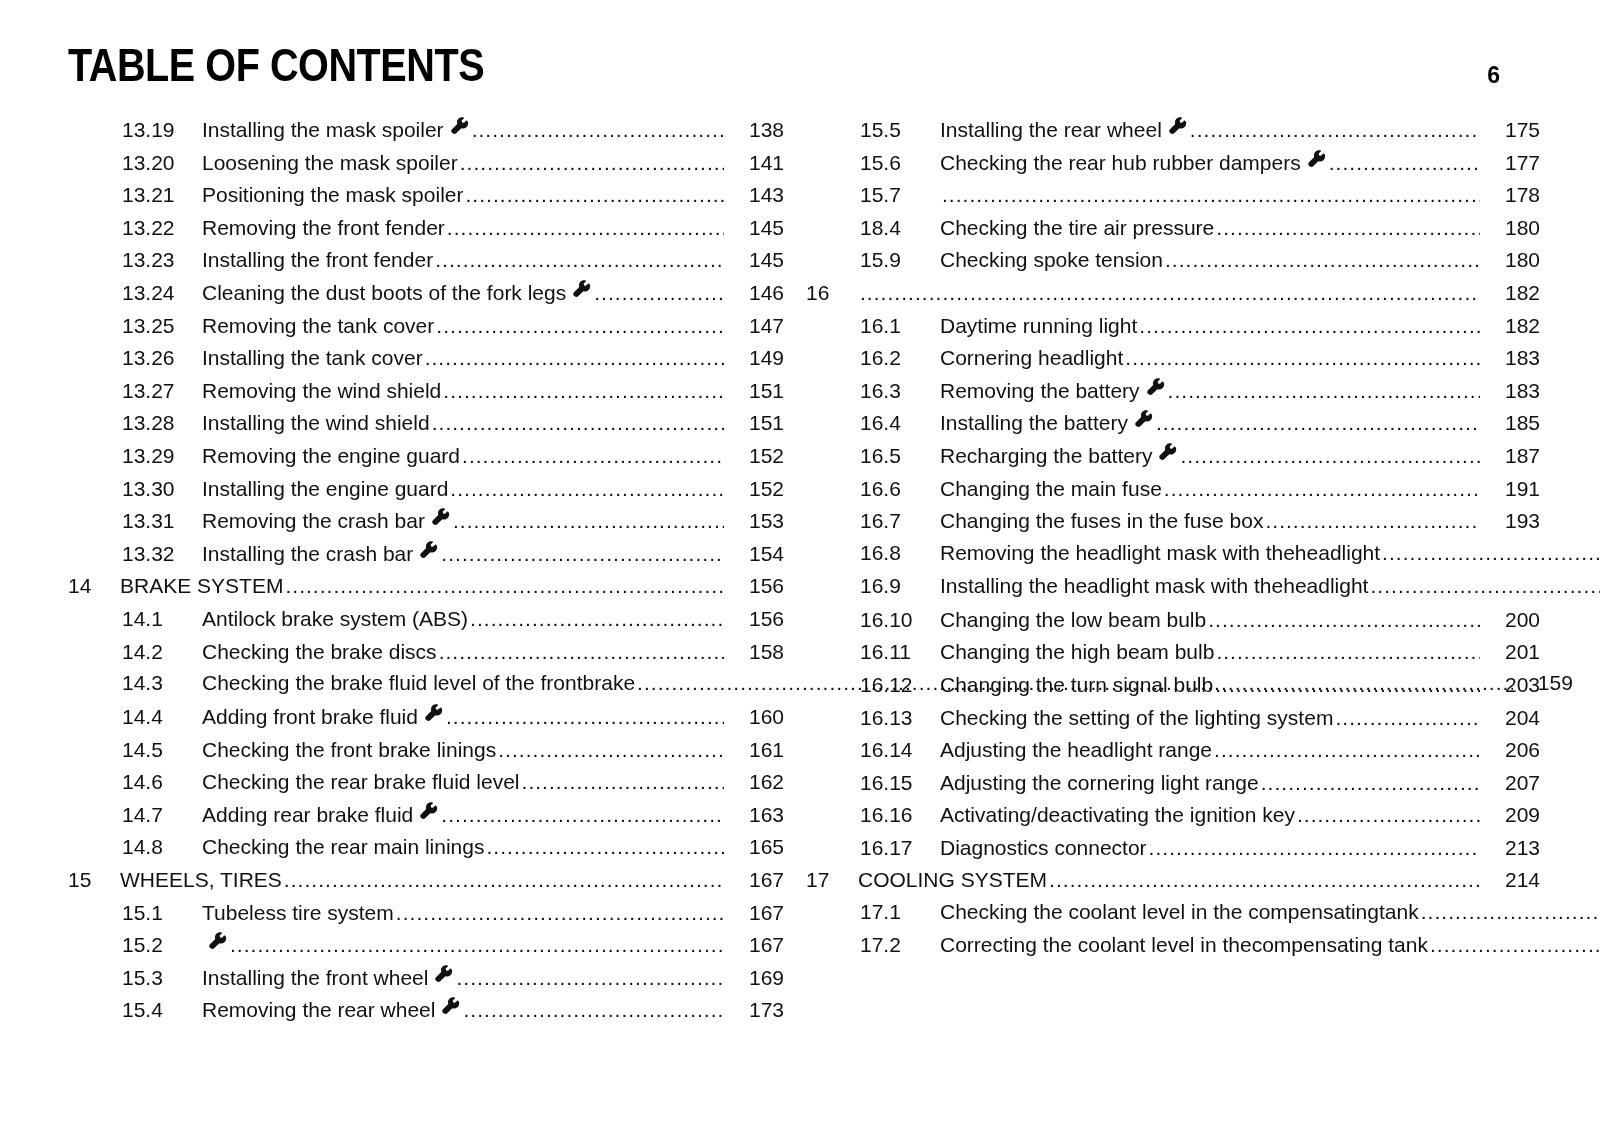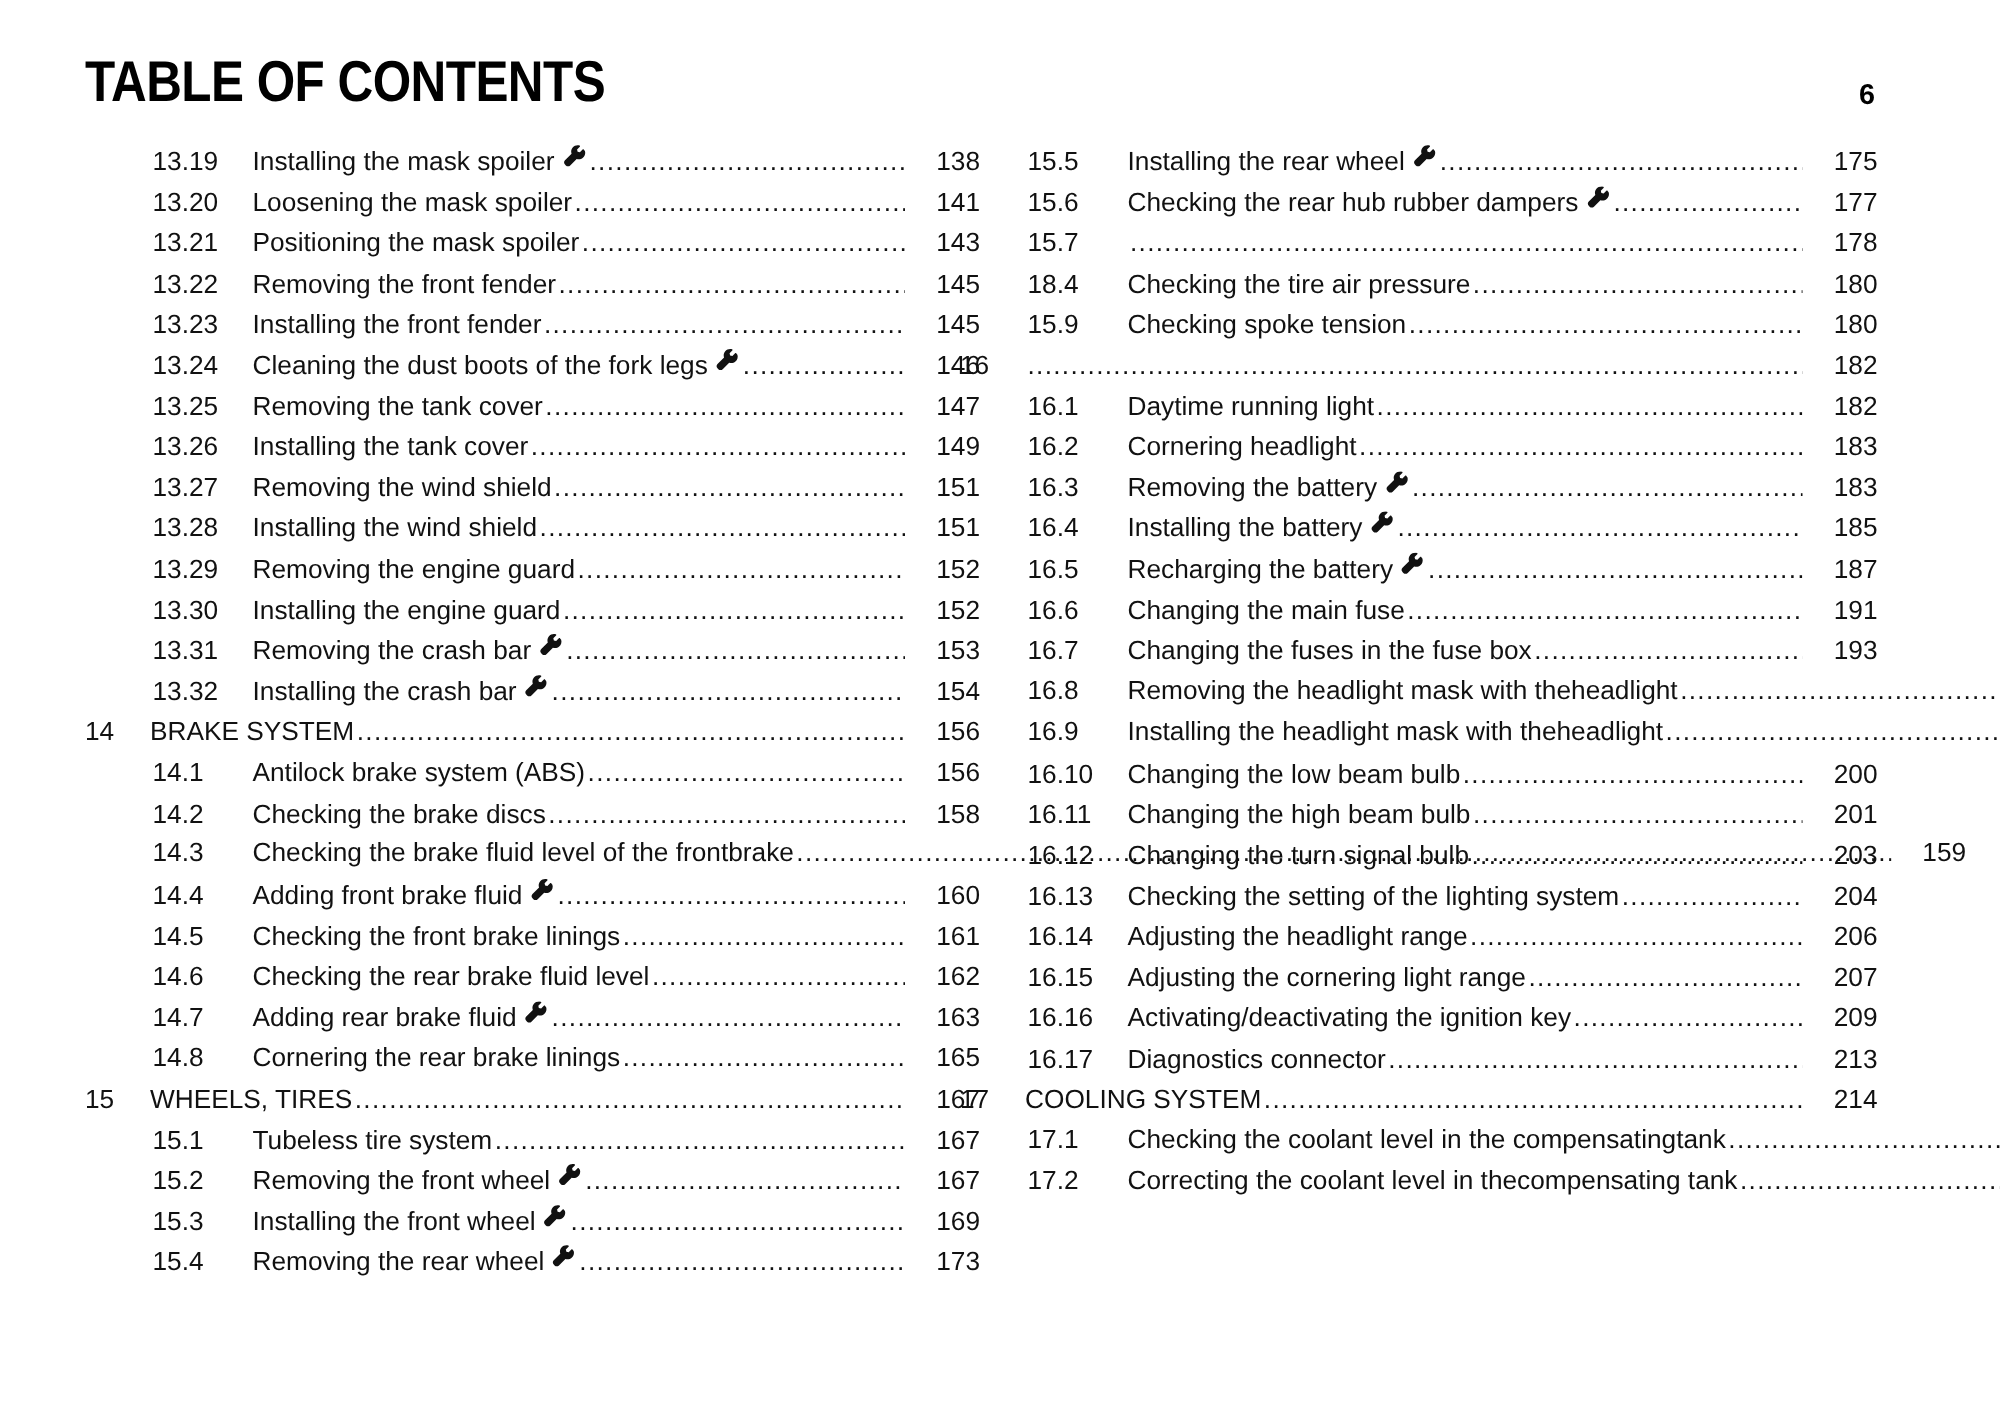--- a/index.html
+++ b/index.html
@@ -1,21 +1,21 @@
 <!DOCTYPE html>
 <html><head>
 <meta charset="utf-8">
 <style>
   html, body { margin: 0; padding: 0; background: #ffffff; }
   body { width: 1600px; height: 1132px; position: relative; overflow: hidden; color: #111; font-family: "Liberation Sans", sans-serif; }
   .title { position: absolute; left: 68px; top: 38px; font-family: "Liberation Sans", sans-serif; font-weight: bold; font-size: 46px; letter-spacing: -0.5px; transform: scaleX(0.86); transform-origin: left top; color: #000; }
   .pagenum { position: absolute; right: 100px; top: 62px; font-weight: bold; font-size: 23px; color: #000; }
   .col { position: absolute; top: 114px; }
   .col.left { left: 68px; width: 716px; }
-  .col.right { left: 768px; width: 734px; }
+  .col.right { left: 806px; width: 734px; }
   .entry { display: flex; font-size: 21px; line-height: 32.6px; }
   .entry .num { flex: 0 0 auto; }
   .entry.sub .num { width: 134px; padding-left: 54px; box-sizing: border-box; }
   .entry.chap .num { width: 52px; }
   .entry .body { flex: 1 1 auto; display: flex; min-width: 0; }
   .entry .txt { white-space: nowrap; }
   .entry .multi { display: flex; flex-direction: row; flex: 1 1 auto; min-width: 0; }
   .entry .multi .line2 { display: flex; align-items: flex-end; margin-top: -3px; }
   .dots { flex: 1 1 auto; overflow: hidden; white-space: nowrap; margin: 0 2px; letter-spacing: 1px; }
   .dots::after { content: ". . . . . . . . . . . . . . . . . . . . . . . . . . . . . . . . . . . . . . . . . . . . . . . . . . . . . . . . . . . . . . . . . . . . . . . . . . . . . . . . . . . . . . . . . . . . . . . . . . . . . . . . . . . . . . . . . . . . . . . . . . . . . . . ."; letter-spacing: -2.4px; }
@@ -223,21 +223,21 @@
         <span class="wrench"><svg viewBox="0 0 24 24" width="20" height="20">
             <path fill="#111" d="M20.5 4.6c-.2-.5-.8-.6-1.2-.2l-2.6 2.6-2.2-.5-.5-2.2 2.6-2.6c.4-.4.3-1-.2-1.2-2.3-.8-5 .0-6.6 1.9-1.5 1.7-1.8 4-1.1 6L2.4 14.6c-1.2 1.1-1.2 3 0 4.2l.8.8c1.2 1.2 3.1 1.2 4.2 0l6.2-6.2c2 .7 4.3.4 6-1.1 1.9-1.6 2.7-4.3 1.9-6.6z"></path>
           </svg></span>
         <span class="dots"></span>
         <span class="pg">163</span>
       </div>
     </div>
     <div class="entry sub">
       <span class="num">14.8</span>
       <div class="body">
-        <span class="txt">Cornering the rear brake linings</span>
+        <span class="txt">Checking the rear main linings</span>
         <span class="dots"></span>
         <span class="pg">165</span>
       </div>
     </div>
     <div class="entry chap">
       <span class="num">15</span>
       <div class="body">
         <span class="txt">WHEELS, TIRES</span>
         <span class="dots"></span>
         <span class="pg">167</span>
@@ -247,21 +247,20 @@
       <span class="num">15.1</span>
       <div class="body">
         <span class="txt">Tubeless tire system</span>
         <span class="dots"></span>
         <span class="pg">167</span>
       </div>
     </div>
     <div class="entry sub">
       <span class="num">15.2</span>
       <div class="body">
-        <span class="txt">Removing the front wheel</span>
         <span class="wrench"><svg viewBox="0 0 24 24" width="20" height="20">
             <path fill="#111" d="M20.5 4.6c-.2-.5-.8-.6-1.2-.2l-2.6 2.6-2.2-.5-.5-2.2 2.6-2.6c.4-.4.3-1-.2-1.2-2.3-.8-5 .0-6.6 1.9-1.5 1.7-1.8 4-1.1 6L2.4 14.6c-1.2 1.1-1.2 3 0 4.2l.8.8c1.2 1.2 3.1 1.2 4.2 0l6.2-6.2c2 .7 4.3.4 6-1.1 1.9-1.6 2.7-4.3 1.9-6.6z"></path>
           </svg></span>
         <span class="dots"></span>
         <span class="pg">167</span>
       </div>
     </div>
     <div class="entry sub">
       <span class="num">15.3</span>
       <div class="body">

